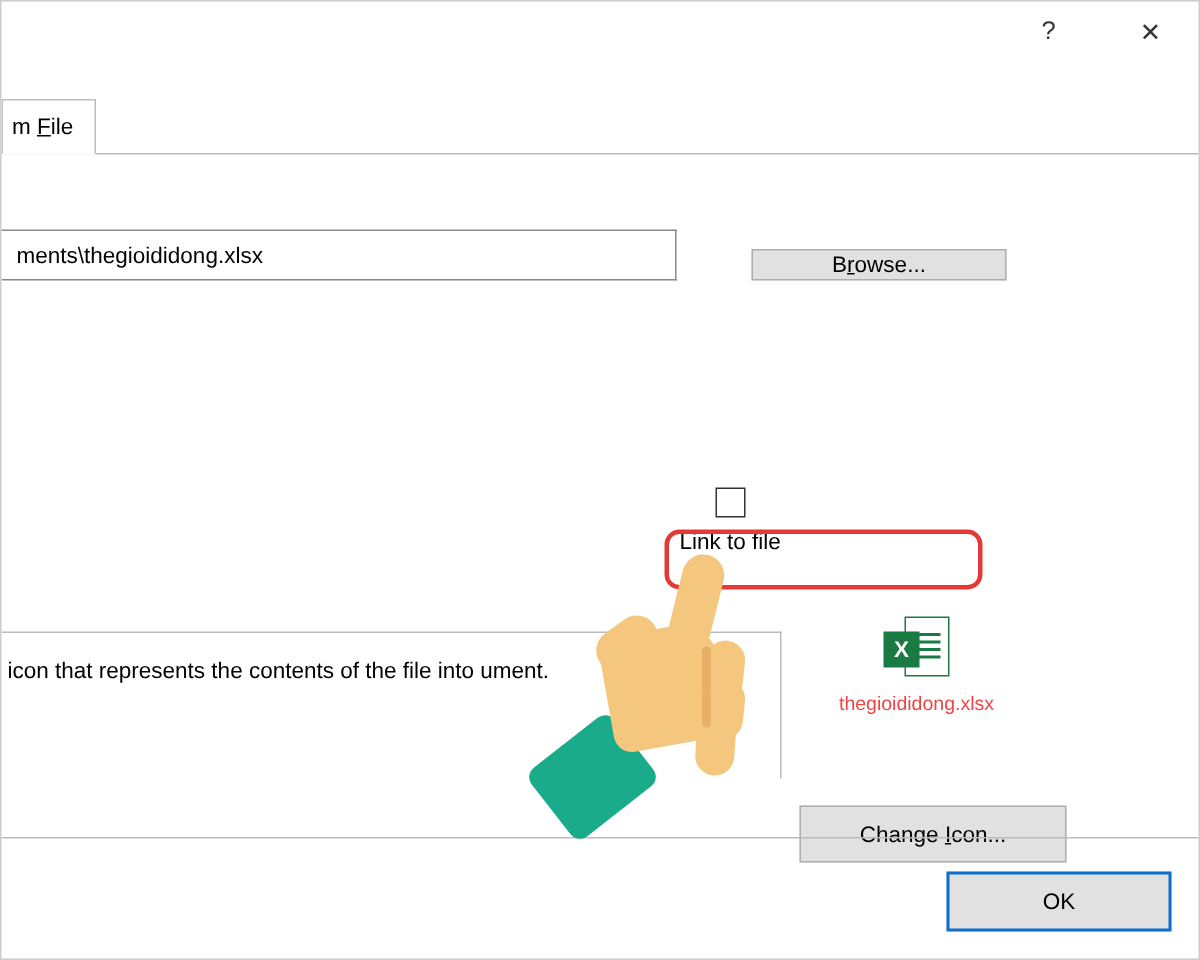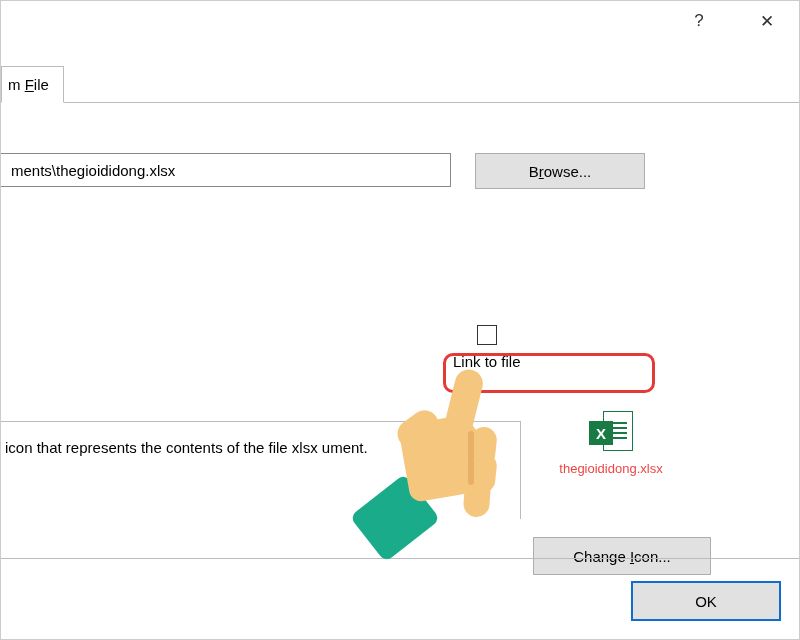--- a/index.html
+++ b/index.html
@@ -44,37 +44,38 @@
       border-bottom: 1px solid #fff;
       font-size: 15px;
     }
     .tab u { text-decoration: underline; }
     .content {
       position: relative;
       padding: 0;
     }
     .path-row {
       display: flex;
-      align-items: flex-start;
+      align-items: flex-end;
       margin-top: 50px;
+      gap: 10px;
     }
     .path-input {
       flex: 0 0 450px;
       height: 34px;
       border: 1px solid #888;
       border-left: none;
       padding: 0 10px;
       font-size: 15px;
       font-family: inherit;
       background: #fff;
     }
     .browse-btn {
       width: 170px;
-      height: 36px;
-      margin-left: 24px;
+      height: 21px;
+      margin-left: 40px;
       background: #e1e1e1;
       border: 1px solid #adadad;
       font-size: 15px;
       font-family: inherit;
       cursor: pointer;
     }
     .checkbox-group {
       position: absolute;
       left: 452px;
       top: 172px;
@@ -290,21 +291,21 @@
   <div class="checkbox-group">
     <div class="cb-row">
       <div class="cb"></div>
       <span>Link to file</span>
     </div>
   </div>
 
   <div class="highlight-box"></div>
 
   <div class="desc-box">
-    <span>icon that represents the contents of the file xlsx ument.</span>
+    <span>icon that represents the contents of the file into ument.</span>
   </div>
 
   <div class="icon-preview">
     <div class="excel-icon">
       <div class="excel-page"></div>
       <div class="excel-x">X</div>
     </div>
     <div class="icon-caption">thegioididong.xlsx</div>
   </div>
 

